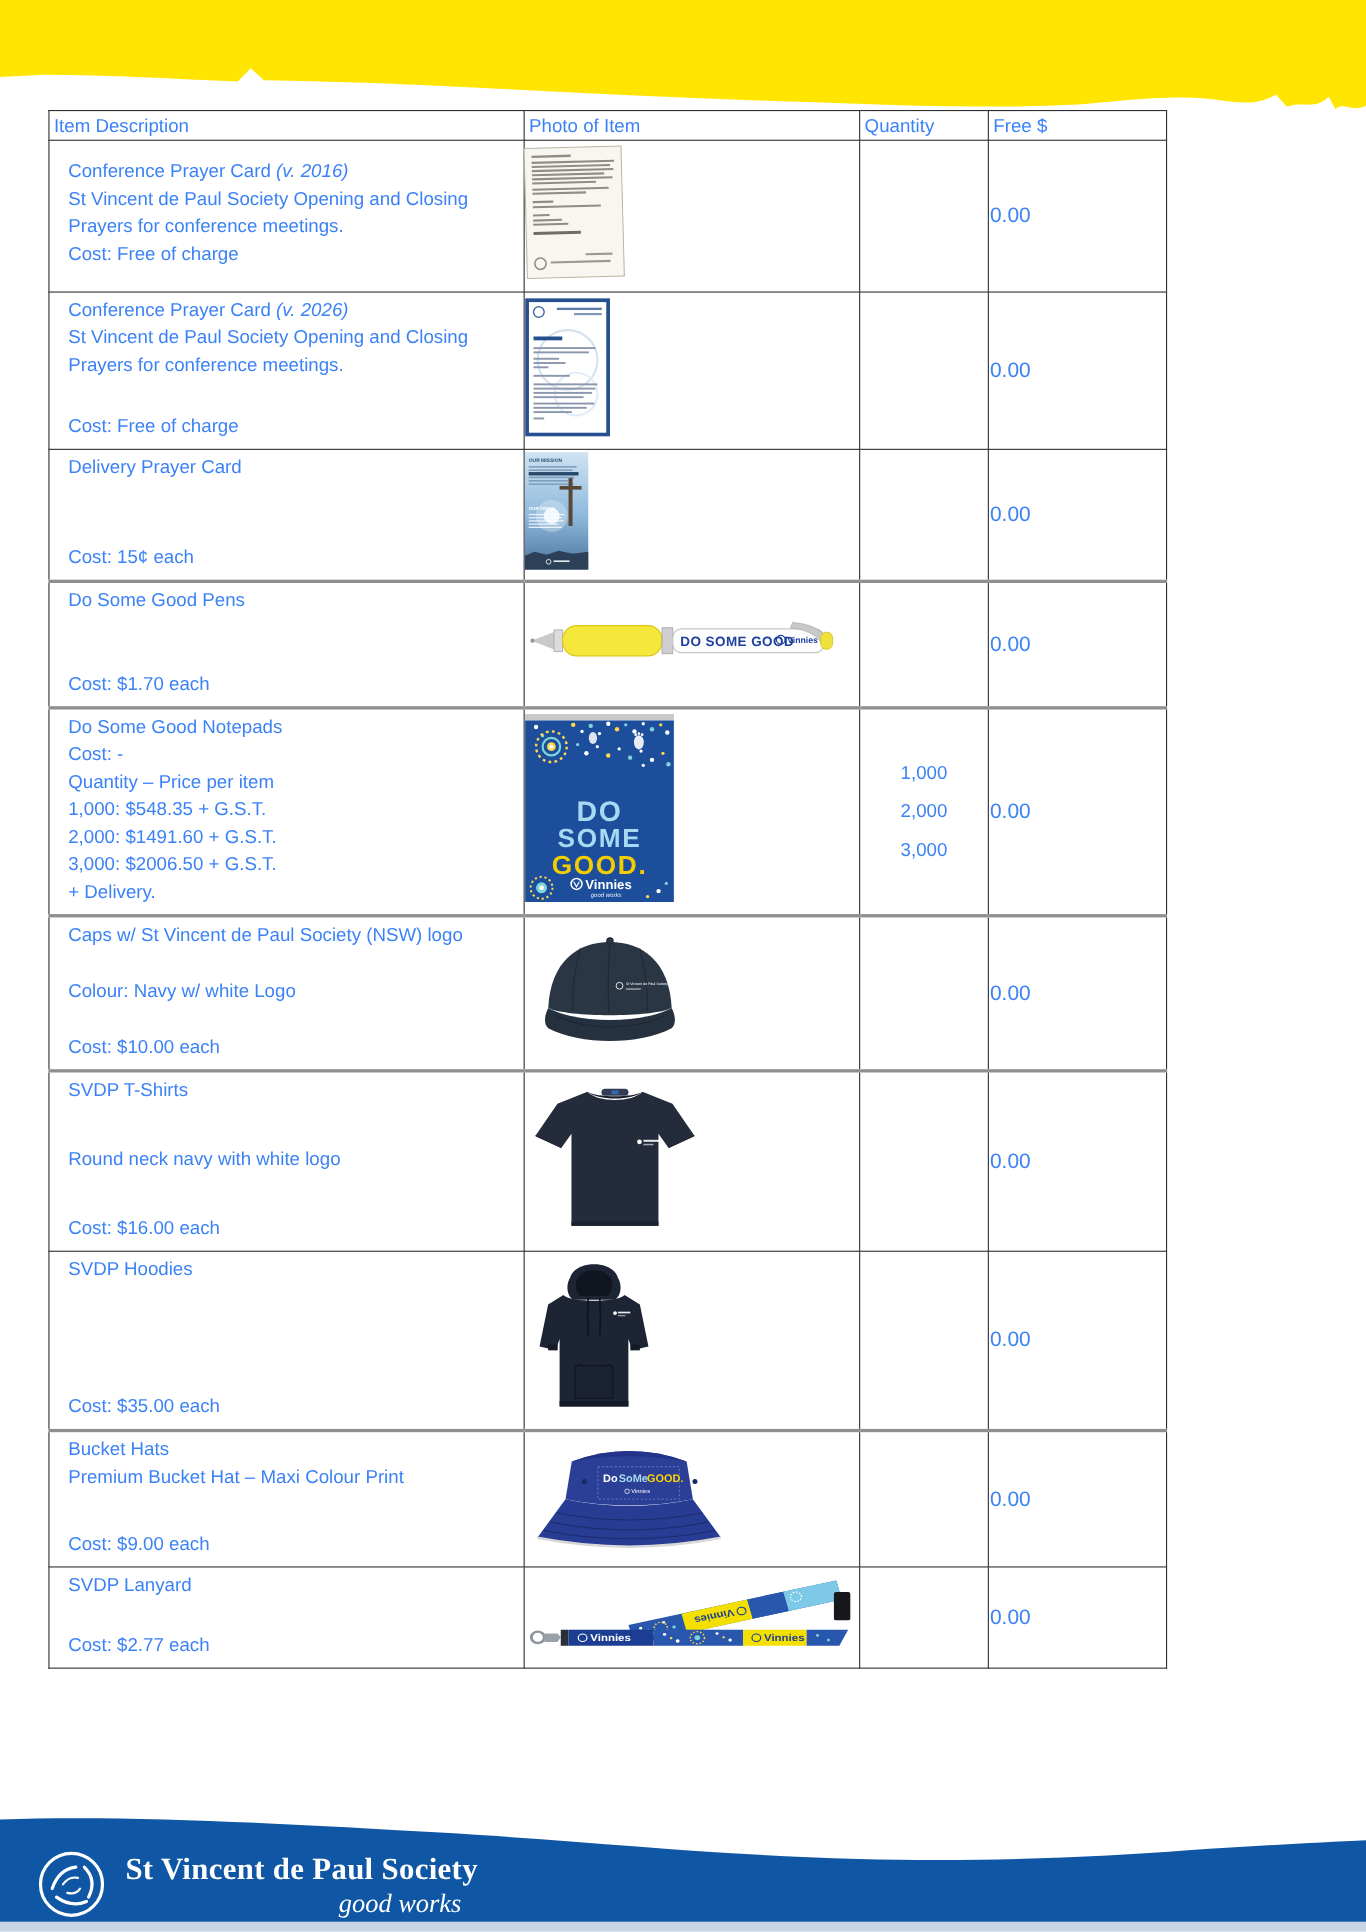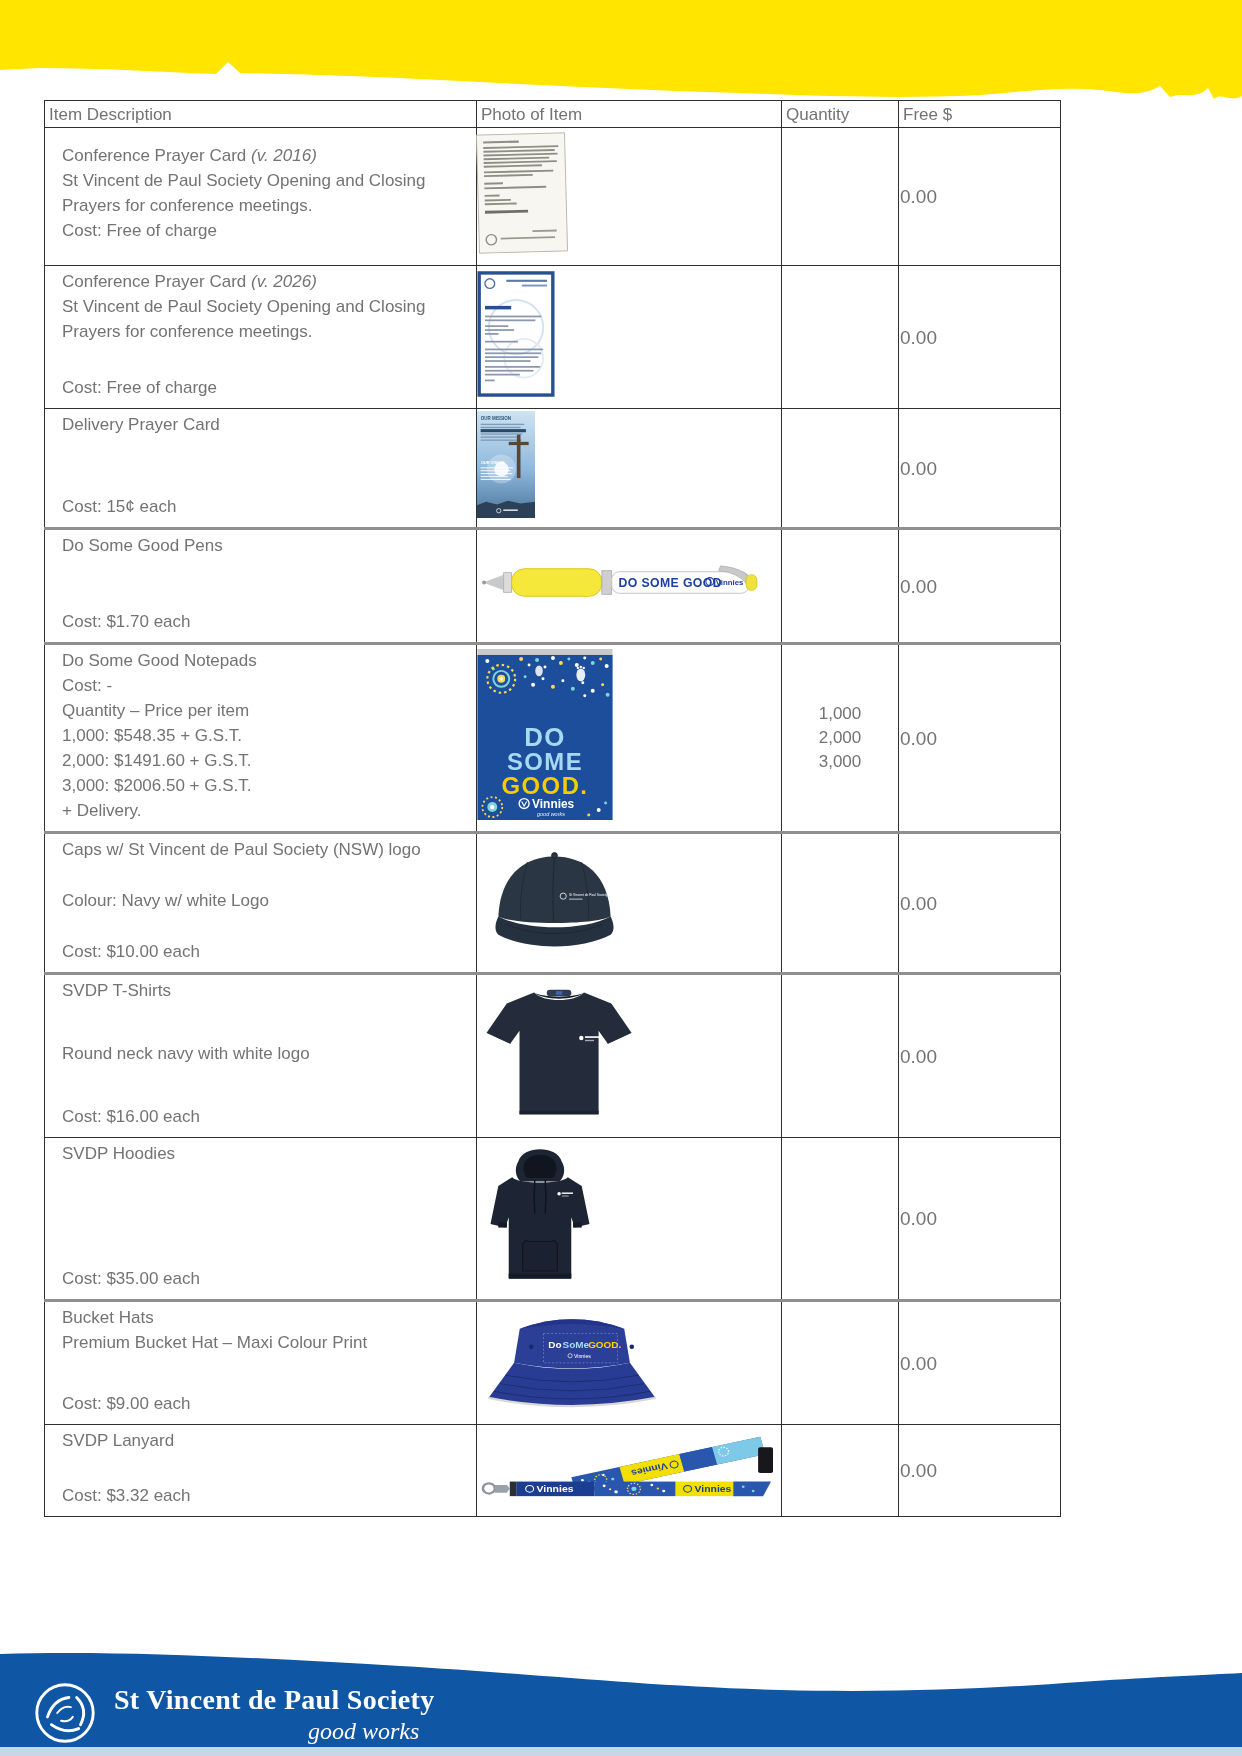--- a/index.html
+++ b/index.html
@@ -5,40 +5,40 @@
   html,body{margin:0;padding:0;}
   body{
     width:1242px;height:1756px;position:relative;background:#ffffff;overflow:hidden;
     font-family:"Liberation Sans", sans-serif;color:#141414;
   }
   .band-top{position:absolute;left:0;top:0;z-index:1;}
   
   table.order{
     position:absolute;left:44px;top:100px;width:1016px;z-index:2;
     border-collapse:collapse;table-layout:fixed;
-    font:17px/25px "Liberation Sans", sans-serif;color:#737373;
+    font:17px/25px "Liberation Sans", sans-serif;color:#3b82f6;
   }
   table.order th, table.order td{border:1px solid #2f2f2f;}
   table.order th{
     height:26px;font-weight:400;text-align:left;padding:0 2px 0 4px;
     vertical-align:middle;font-size:17px;
   }
   tr.sep-thick td{border-top:3px solid #8f8f8f;}
   td.desc{vertical-align:top;padding:3px 6px 8px 5px;}
   td.photo{text-align:left;vertical-align:middle;padding:0;}
   td.qty{text-align:center;vertical-align:middle;font-size:17px;}
   td.total{text-align:left;vertical-align:middle;font-size:19px;}
   .inner{display:flex;flex-direction:column;margin-left:12px;}
   .grow{flex:1 1 auto;}
   .pre{white-space:pre-line;}
   .it{font-style:italic;}
   .padtop{padding-top:12px;}
   .h131{height:131px}.h107{height:107px}.h101{height:101px}.h127{height:127px}
   .h151{height:151px}.h150{height:150px}.h111{height:111px}.h80{height:80px}
-  .qty-stack{display:flex;flex-direction:column;justify-content:center;line-height:24px;}
+  .qty-stack{display:flex;flex-direction:column;justify-content:center;gap:11px;line-height:24px;}
   .r0{height:138px}.r1{height:138px}.r2{height:114px}.r3{height:108px}.r4{height:177px}
   .r5{height:134px}.r6{height:158px}.r7{height:157px}.r8{height:118px}.r9{height:87px}
   
   .footer-wave{position:absolute;left:0;top:1640px;z-index:1;}
   .footer-logo{position:absolute;left:30px;top:1678px;z-index:3;}
   .footer-name{
     position:absolute;left:114px;top:1684px;z-index:3;color:#fff;
     font:bold 28px "Liberation Serif", serif;letter-spacing:.3px;
   }
   .footer-tagline{
@@ -430,21 +430,21 @@
     </td>
     <td class="qty"></td>
     <td class="total"><span>0.00</span></td>
   </tr>
 
   <tr class="r9">
     <td class="desc">
       <div class="inner h80">
         <div>SVDP Lanyard</div>
         <div class="grow"></div>
-        <div>Cost: $3.32 each</div>
+        <div>Cost: $2.77 each</div>
       </div>
     </td>
     <td class="photo">
       <svg width="298" height="84" viewBox="0 0 300 98" preserveAspectRatio="none">
         <g transform="rotate(-14 110 80)">
           <rect x="100" y="58" width="196" height="21" fill="#2a57ae"></rect>
           <g fill="#ffffff">
                 <circle cx="110" cy="64" r="1.5"></circle>
                 <circle cx="120" cy="72" r="1.8"></circle>
                 <circle cx="132" cy="63" r="1.3"></circle>

